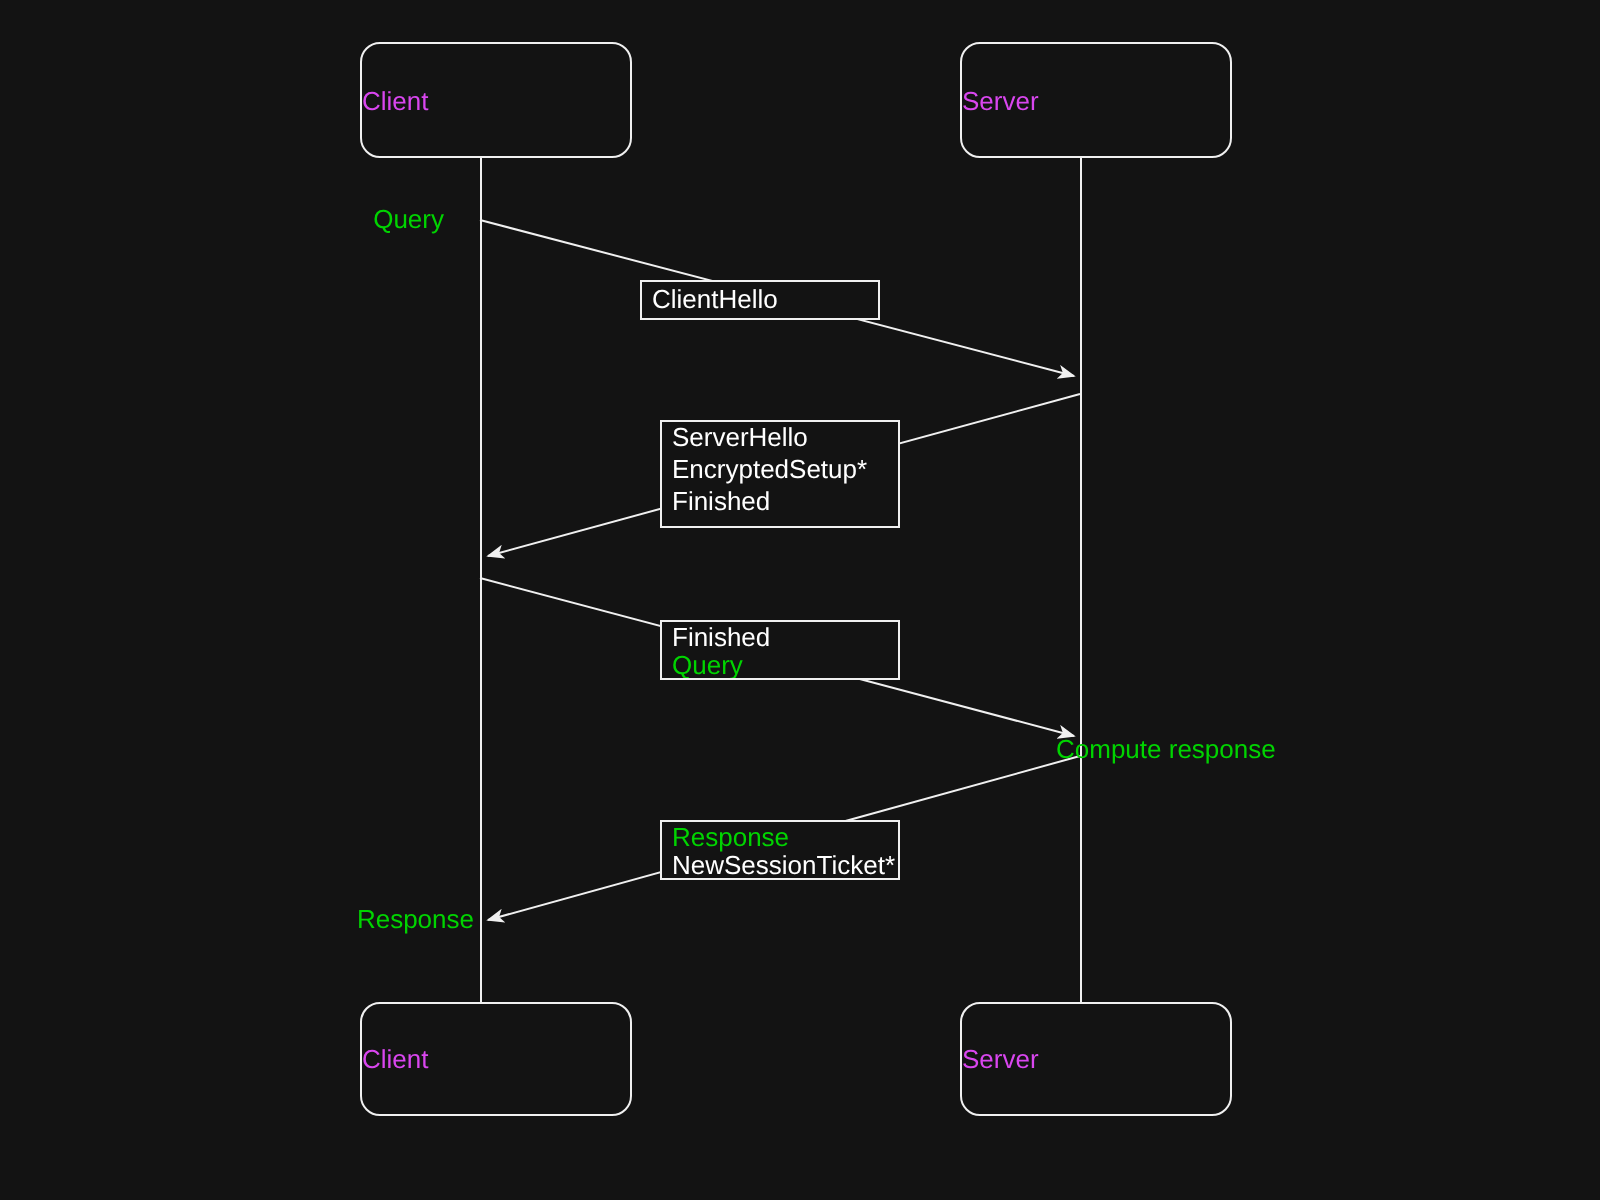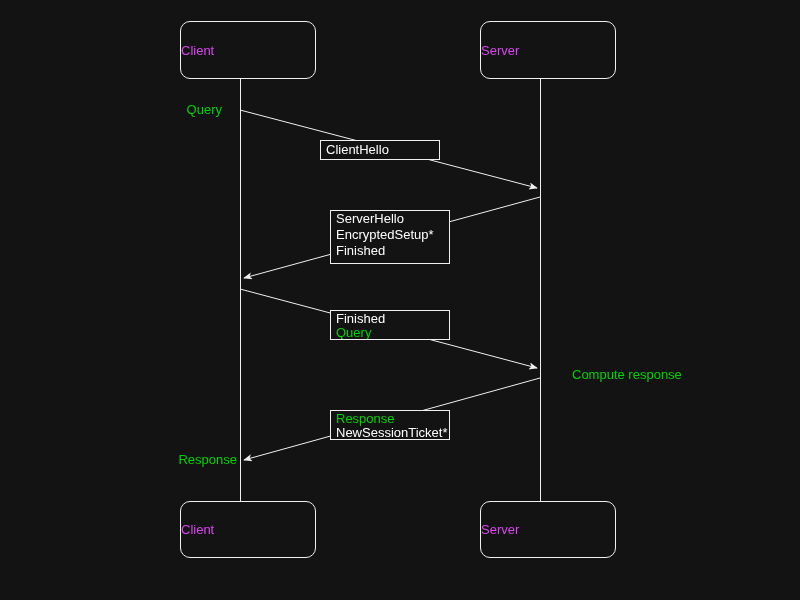--- a/index.html
+++ b/index.html
@@ -75,16 +75,16 @@
     <span class="msg-line">Finished</span>
     <span class="msg-line green">Query</span>
   </div>
 
   <div class="msg-box two-line" style="left:330px;top:410px;">
     <span class="msg-line green">Response</span>
     <span class="msg-line">NewSessionTicket*</span>
   </div>
 
   <div class="note note-right-aligned" style="left:140px;top:103px;width:82px;">Query</div>
-  <div class="note" style="left:572px;top:368px;">Compute response</div>
+  <div class="note" style="left:528px;top:368px;">Compute response</div>
   <div class="note note-right-aligned" style="left:150px;top:453px;width:87px;">Response</div>
 
 </div>
 
 </body></html>

